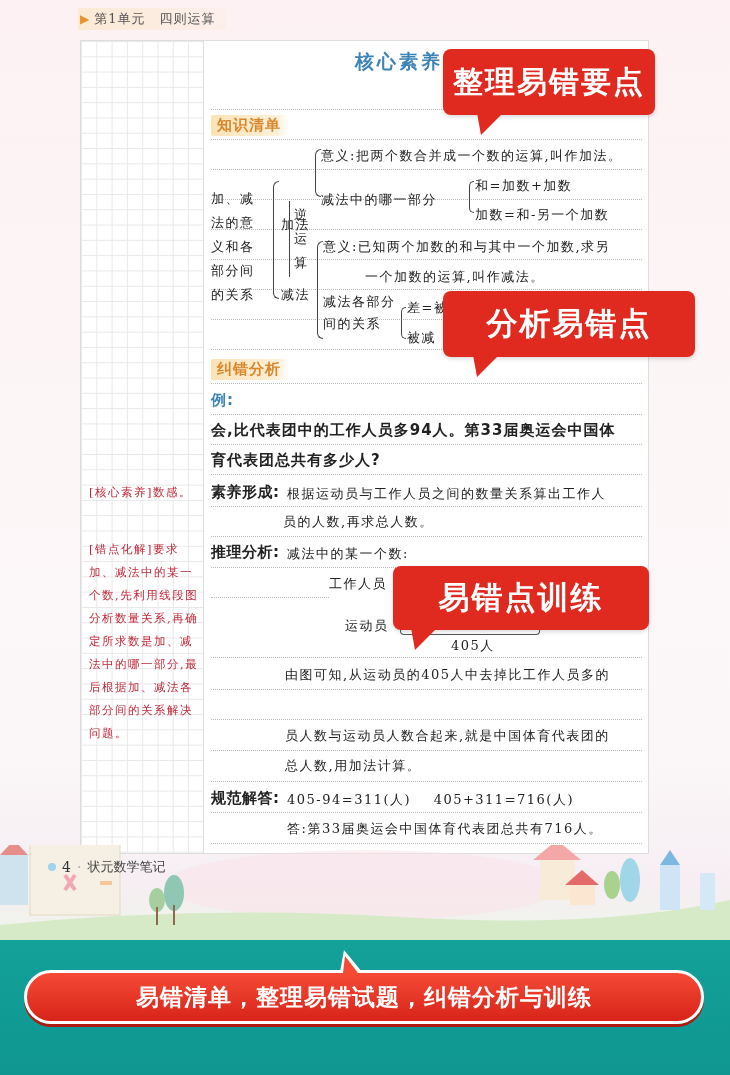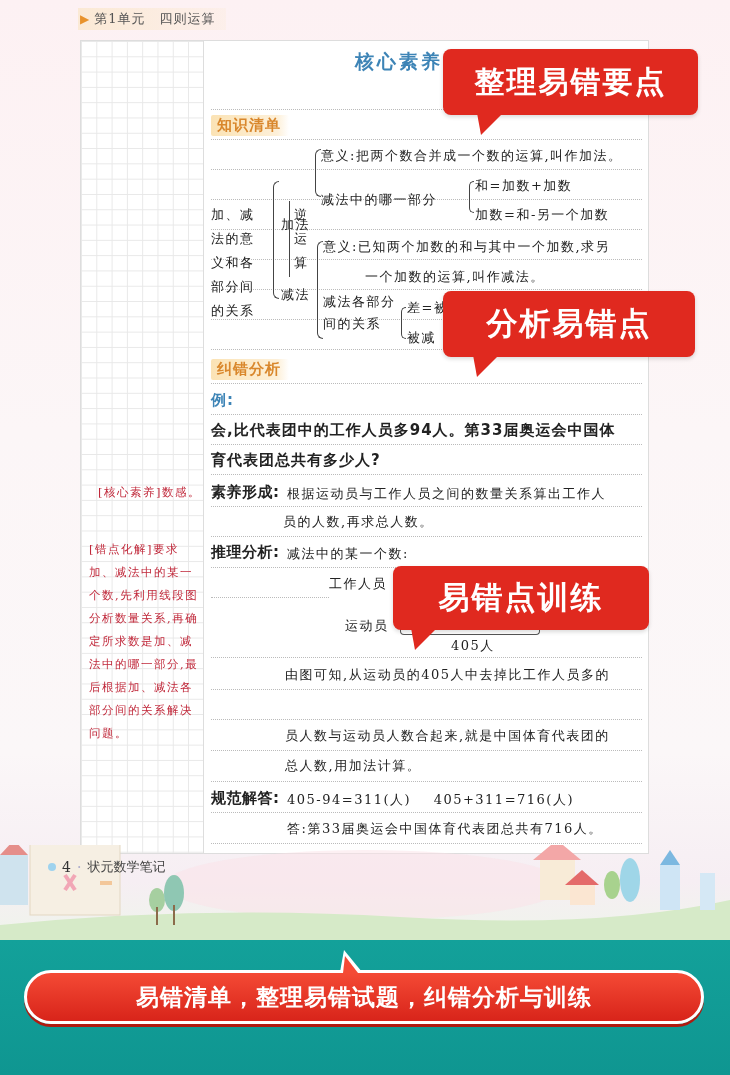--- a/index.html
+++ b/index.html
@@ -98,40 +98,40 @@
 <body>
 
 <div class="unit-header">
   <span class="tri">▶</span>
   <span>第1单元</span>
   <span style="margin-left:10px">四则运算</span>
 </div>
 
 <div class="page">
   <div class="grid-col">
-    <div class="side-note" style="left:8px; top:440px;margin-left:9px;">[核心素养]数感。</div>
+    <div class="side-note" style="left:8px; top:440px;">[核心素养]数感。</div>
     <div class="side-note" style="left:8px; top:497px;">[错点化解]要求加、减法中的某一个数,先利用线段图分析数量关系,再确定所求数是加、减法中的哪一部分,最后根据加、减法各部分间的关系解决问题。</div>
   </div>
 
   <div class="content">
     <div class="page-title">核心素养</div>
 
     <div class="dot-line" style="top:68px"></div>
     <div class="section-tag" style="top:74px">知识清单</div>
     <div class="dot-line" style="top:98px"></div>
     <div class="dot-line" style="top:128px"></div>
     <div class="dot-line" style="top:158px"></div>
     <div class="dot-line" style="top:188px"></div>
     <div class="dot-line" style="top:218px"></div>
     <div class="dot-line" style="top:248px"></div>
     <div class="dot-line" style="top:278px"></div>
     <div class="dot-line" style="top:308px"></div>
 
     <div>
-      <div class="t" style="left:6px; top:146px; line-height:24px; white-space:normal; width:56px;margin-top:16px;">
+      <div class="t" style="left:6px; top:146px; line-height:24px; white-space:normal; width:56px;">
         <div>加、减</div>
         <div>法的意</div>
         <div>义和各</div>
         <div>部分间</div>
         <div>的关系</div>
       </div>
       <div class="brace" style="left:68px; top:140px; width:6px; height:118px;"></div>
       <div class="t" style="left:76px; top:154px;margin-top:21px;">加法</div>
       <div class="arrow-line" style="left:84px; top:160px; height:76px;"></div>
       <div class="t" style="left:89px; top:162px; line-height:24px; white-space:normal; width:16px;">
@@ -196,21 +196,21 @@
     <div class="dot-line" style="top:740px"></div>
 
     <div class="t t-bold" style="left:6px; top:748px;">规范解答:</div>
     <div class="t" style="left:82px; top:750px; white-space:pre;">405-94=311(人)    405+311=716(人)</div>
     <div class="dot-line" style="top:771px"></div>
     <div class="t" style="left:82px; top:779px;">答:第33届奥运会中国体育代表团总共有716人。</div>
     <div class="dot-line" style="top:802px"></div>
   </div>
 </div>
 
-<div class="callout co1" style="left:443px; top:49px; width:255px; height:66px; font-size:30px;">整理易错要点</div>
+<div class="callout co1" style="left:443px; top:49px; width:212px; height:66px; font-size:30px;">整理易错要点</div>
 <div class="callout co2" style="left:443px; top:291px; width:252px; height:66px; font-size:31px;">分析易错点</div>
 <div class="callout co3" style="left:393px; top:566px; width:256px; height:64px; font-size:31px;">易错点训练</div>
 
 <svg class="scenery" viewBox="0 0 730 95">
   <ellipse cx="365" cy="40" rx="200" ry="35" fill="#fbe2e8" opacity="0.5"></ellipse>
   <path d="M0 80 Q200 60 400 72 T730 55 L730 95 L0 95 Z" fill="#d6eac8"></path>
   <rect x="30" y="-10" width="90" height="80" fill="#f6efe3" stroke="#e3d7c2"></rect>
   <rect x="0" y="10" width="28" height="50" fill="#cfe3ee"></rect>
   <polygon points="0,10 14,-5 28,10" fill="#e58e8a"></polygon>
   <line x1="65" y1="30" x2="75" y2="45" stroke="#f2a7b6" stroke-width="4"></line>

